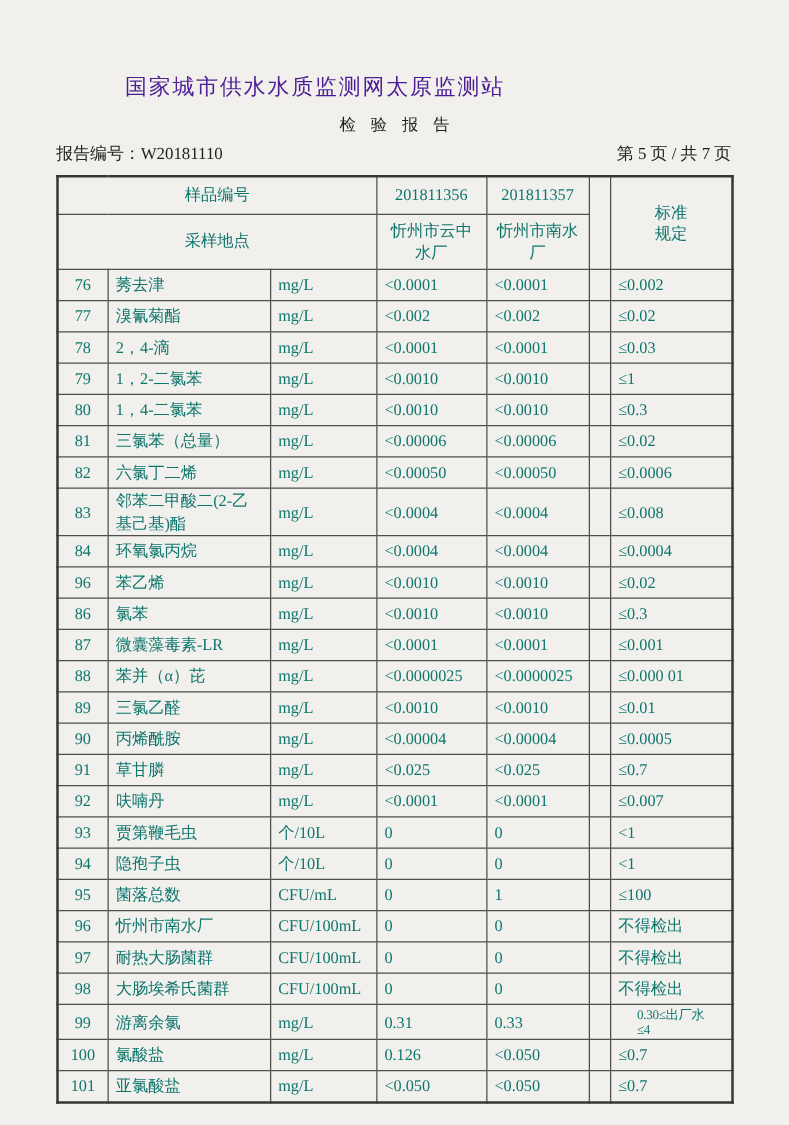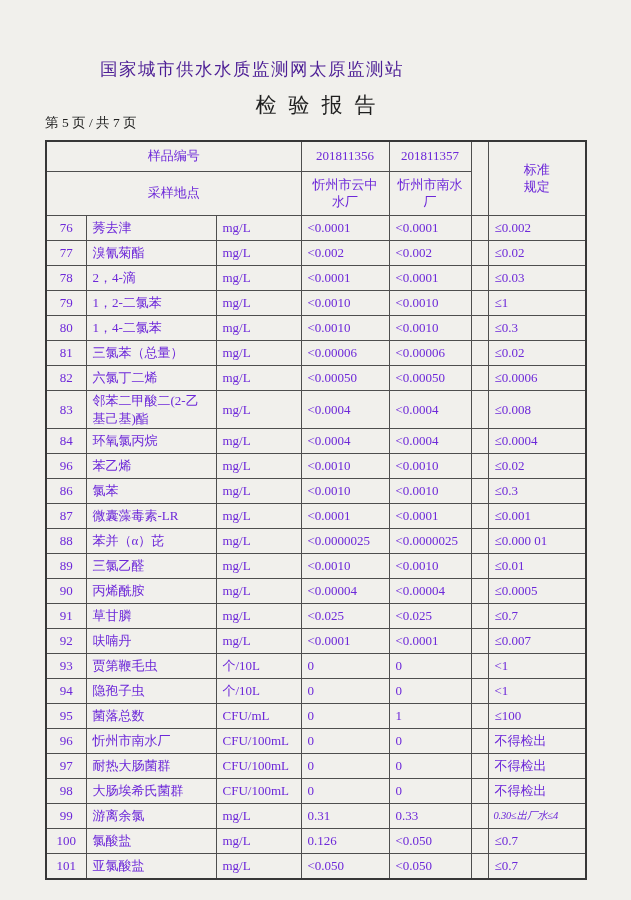--- a/index.html
+++ b/index.html
@@ -11,61 +11,62 @@
     position:relative;
     overflow:hidden;
   }
   .title{
     position:absolute;top:57px;left:0;width:504px;
     text-align:center;font-size:17.5px;letter-spacing:1.5px;
     color:#4c1d95;font-weight:500;
   }
   .subtitle{
     position:absolute;top:91px;left:0;width:631px;
-    text-align:center;font-size:21px;letter-spacing:12px;padding-left:12px;
+    text-align:center;font-size:13px;letter-spacing:12px;padding-left:12px;
     box-sizing:border-box;color:#1f1f1f;font-weight:500;
   }
   .meta-row{
     position:absolute;top:114px;left:45px;width:540px;
     display:flex;justify-content:space-between;align-items:flex-end;
     font-size:13.5px;color:#222;
   }
   table.report{
     position:absolute;top:140px;left:45px;
     width:540px;border-collapse:collapse;table-layout:fixed;
     border:2px solid #373737;
-    font-size:13px;color:#6d28d9;
+    font-size:13px;color:#0f766e;
   }
   table.report td{
     border:1px solid #4e4e4e;
     padding:1px 6px;
     vertical-align:middle;
     overflow:hidden;
   }
   thead td{text-align:center;line-height:1.3;}
   tr.hdr1 td{height:27px;}
   tr.hdr2 td{height:41px;}
   td.loc{padding:1px 10px;}
   td.std-hdr{white-space:pre-line;}
   tbody td{height:22px;}
   td.num{text-align:center;padding:1px 2px;}
   td.name{padding:1px 9px;line-height:1.35;}
   td.unit{padding:1px 9px;}
   td.val{padding:1px 8px;margin-top:10px;}
   td.std{padding:1px 7px;}
-  td.std.small{font-size:10.5px;padding:1px 5px;letter-spacing:-0.2px;font-style:italic;}
+  td.std.small{font-size:10.5px;padding:1px 21px;letter-spacing:-0.2px;}
   td.gap{border:none;padding:0;}
 </style>
 </head>
 <body>
 
 <div class="title">国家城市供水水质监测网太原监测站</div>
 <div class="subtitle">检验报告</div>
 
 <div class="meta-row">
+  <span><span>报告编号：</span><span>W20181110</span></span>
   <span>第 5 页 / 共 7 页</span>
 </div>
 
 <table class="report">
   <colgroup>
     <col style="width:40px">
       <col style="width:130px">
       <col style="width:85px">
     <col style="width:88px">
       <col style="width:82px">

